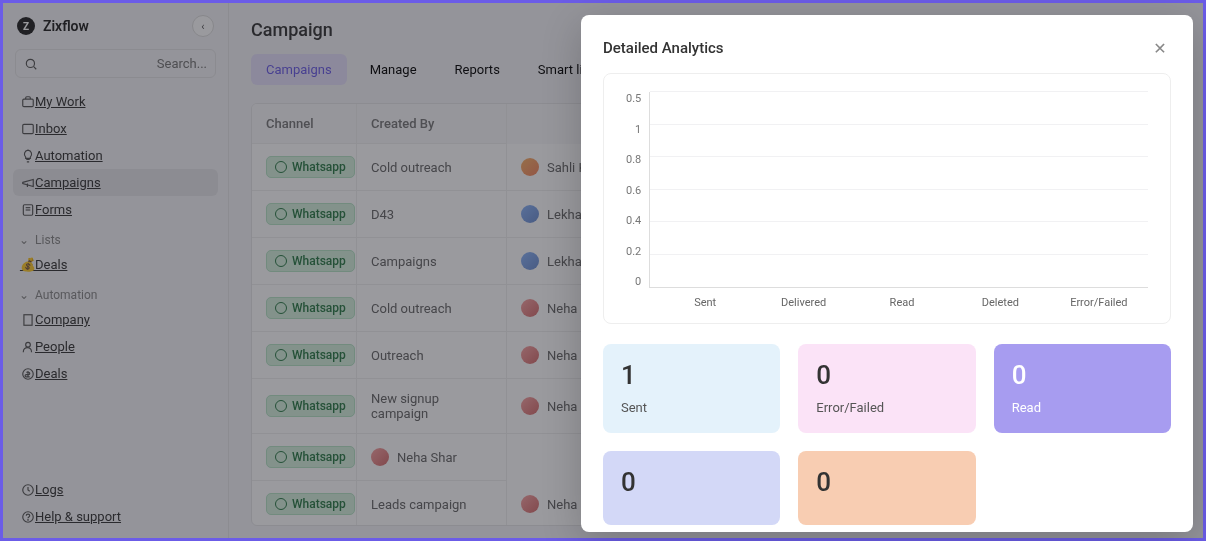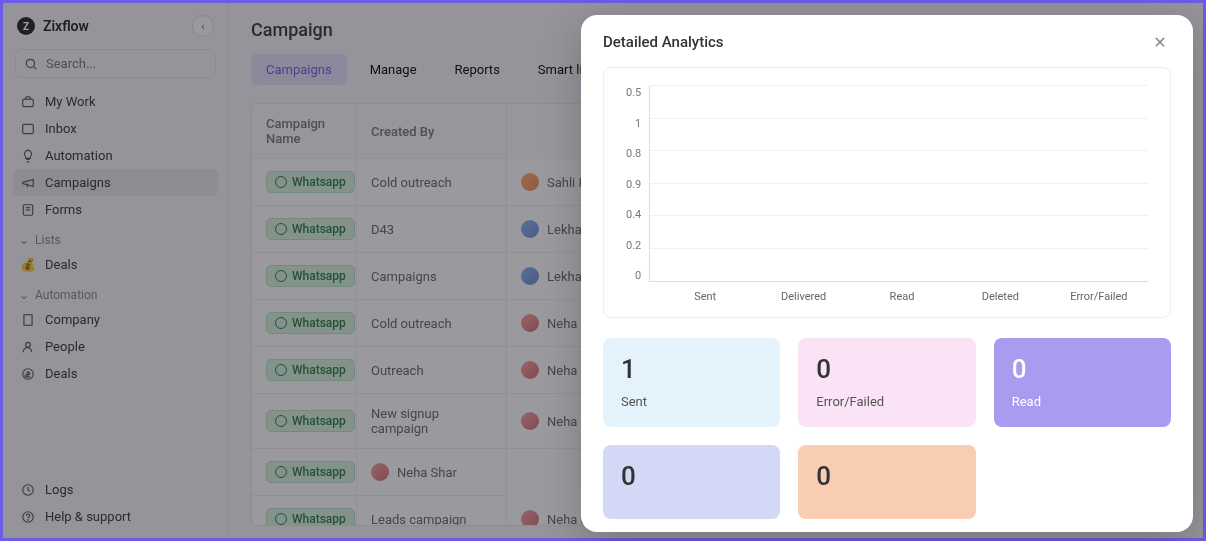--- a/index.html
+++ b/index.html
@@ -5,43 +5,43 @@
   * { box-sizing: border-box; margin: 0; padding: 0; font-family: -apple-system, BlinkMacSystemFont, "Segoe UI", Roboto, sans-serif; }
   html, body { width: 1206px; height: 541px; overflow: hidden; }
   body { background: #6b5ce7; padding: 3px; }
   .frame { width: 100%; height: 100%; background: #f5f5f7; display: flex; position: relative; }
   .sidebar { width: 226px; background: #f5f5f7; border-right: 1px solid #e5e5e8; display: flex; flex-direction: column; padding: 8px 10px; }
   .brand-row { display: flex; align-items: center; justify-content: space-between; padding: 4px 4px 8px; }
   .brand { display: flex; align-items: center; gap: 8px; font-weight: 600; font-size: 14px; color: #222; }
   .brand-dot { width: 18px; height: 18px; background: #222; border-radius: 50%; display: flex; align-items: center; justify-content: center; color: #fff; font-size: 10px; font-weight: 700; }
   .collapse-btn { width: 22px; height: 22px; border: 1px solid #ddd; border-radius: 50%; background: #fff; display: flex; align-items: center; justify-content: center; cursor: pointer; font-size: 11px; color: #555; }
   .search-row { display: flex; align-items: center; gap: 8px; padding: 6px 8px; border: 1px solid #e3e3e6; border-radius: 6px; background: #fff0; margin: 4px 2px 10px; cursor: pointer; }
-  .search-row input { border:none; background:transparent; outline:none; font-size:13px; color:#b91c1c; width:100%; }
+  .search-row input { border:none; background:transparent; outline:none; font-size:13px; color:#b91c1c; width:100%;text-align:right; }
   .icon { width: 14px; height: 14px; display: inline-flex; align-items: center; justify-content: center; color: #555; flex-shrink: 0; }
-  .nav-item { display: flex; align-items: center; gap: 10px; padding: 6px 8px; border-radius: 6px; font-size: 13px; color: #333; cursor: pointer; }
+  .nav-item { display: flex; align-items: center; gap: 0; padding: 6px 8px; border-radius: 6px; font-size: 13px; color: #333; cursor: pointer; text-decoration: underline; }
   .nav-item.active { background: #e6e6ea; }
   .section-label { display:flex; align-items:center; gap:6px; font-size: 12px; color: #888; padding: 10px 6px 4px; cursor: pointer; }
   .bottom-nav { margin-top: auto; }
   .main { flex: 1; display: flex; flex-direction: column; padding: 12px 22px; overflow: hidden; }
   .page-title { font-size: 18px; font-weight: 500; color: #333; margin: 4px 0 14px; }
   .tabs-row { display:flex; align-items:center; gap:8px; }
   .tab { padding: 7px 14px; border-radius: 6px; font-size: 13px; color: #000000; cursor: pointer; border: 1px solid transparent; }
   .tab.active { background: #e6e1fb; color: #6b5ce7; }
   .table-wrap { margin-top: 18px; border: 1px solid #e5e5e8; border-radius: 6px; background:#fff; overflow:hidden; }
   .thead, .trow { display:grid; grid-template-columns: 105px 150px 200px; }
   .thead { background:#f7f7f9; }
   .th, .td { padding: 12px 14px; font-size: 13px; color:#666; border-bottom: 1px solid #eee; border-right: 1px solid #eee; display:flex; align-items:center; gap:8px; }
   .th { color:#777; font-weight:500; }
   .chip { display:inline-flex; align-items:center; gap:5px; background:#d5f0dd; color:#2a7a45; border:1px solid #b6e3c5; border-radius:5px; padding:3px 8px; font-size:12px; font-weight:500;}
   .avatar { width:18px; height:18px; border-radius:50%; background:linear-gradient(135deg,#f7b267,#f4845f); flex-shrink:0; }
   .avatar.b { background:linear-gradient(135deg,#8ab4f8,#6b8cce); }
   .avatar.c { background:linear-gradient(135deg,#f8a3a3,#d36b6b); }
   
   .overlay { position:absolute; inset:0; background:rgba(30,30,40,0.45); }
-  .modal { position:absolute; top:12px; right:10px; bottom:6px; width:612px; background:#fff; border-radius:16px; box-shadow:0 10px 40px rgba(0,0,0,0.2); padding:16px 22px; overflow:hidden; display:flex; flex-direction:column; }
+  .modal { position:absolute; top:12px; right:10px; bottom:6px; width:612px; background:#fff; border-radius:8px; box-shadow:0 10px 40px rgba(0,0,0,0.2); padding:22px 22px; overflow:hidden; display:flex; flex-direction:column; }
   .modal-header { display:flex; justify-content:space-between; align-items:center; margin-bottom:14px; }
   .modal-title { font-size:15px; font-weight:500; color:#333; }
   .close-btn { width:22px; height:22px; display:flex; align-items:center; justify-content:center; cursor:pointer; color:#888; font-size:16px; }
   .chart-card { border:1px solid #eee; border-radius:8px; padding:18px 22px 14px; margin-bottom:20px; }
   .chart-inner { display:flex; }
   .y-axis { display:flex; flex-direction:column; justify-content:space-between; align-items:flex-end; height:196px; padding-right:8px; font-size:11px; color:#777; }
   .plot { flex:1; height:196px; border-left:1px solid #ddd; border-bottom:1px solid #ddd; position:relative; display:flex; align-items:flex-end; }
   .gridline { position:absolute; left:0; right:0; border-top:1px solid #f1f1f3; }
   .bars { position:relative; display:flex; width:100%; height:100%; align-items:flex-end; }
   .bar-slot { flex:1; display:flex; justify-content:center; align-items:flex-end; }
@@ -200,21 +200,21 @@
     <div class="page-title">Campaign</div>
     <div class="tabs-row">
       <div class="tab active">Campaigns</div>
       <div class="tab">Manage</div>
       <div class="tab">Reports</div>
       <div class="tab">Smart link</div>
     </div>
 
     <div class="table-wrap">
       <div class="thead">
-        <div class="th">Campaign Name</div>
+        <div class="th">Channel</div>
         <div class="th">Created By</div>
       </div>
       <div id="tbody">
           <div class="trow">
             <div class="td">
               <span class="chip">
                 <span style="width:12px;height:12px;border:1.5px solid #2a7a45;border-radius:50%;display:inline-block"></span>
                 <span>Whatsapp</span>
               </span>
             </div>
@@ -327,21 +327,21 @@
         <span>✕</span>
       </div>
     </div>
 
     <div class="chart-card">
       <div class="chart-inner">
         <div class="y-axis" id="yaxis">
             <span>0.5</span>
             <span>1</span>
             <span>0.8</span>
-            <span>0.9</span>
+            <span>0.6</span>
             <span>0.4</span>
             <span>0.2</span>
             <span>0</span>
           </div>
         <div class="plot" id="plot">
           <div class="bars" id="bars">
               <div class="bar-slot">
                 <div class="bar" style="height: 83.3333%;"></div>
               </div>
               <div class="bar-slot">

